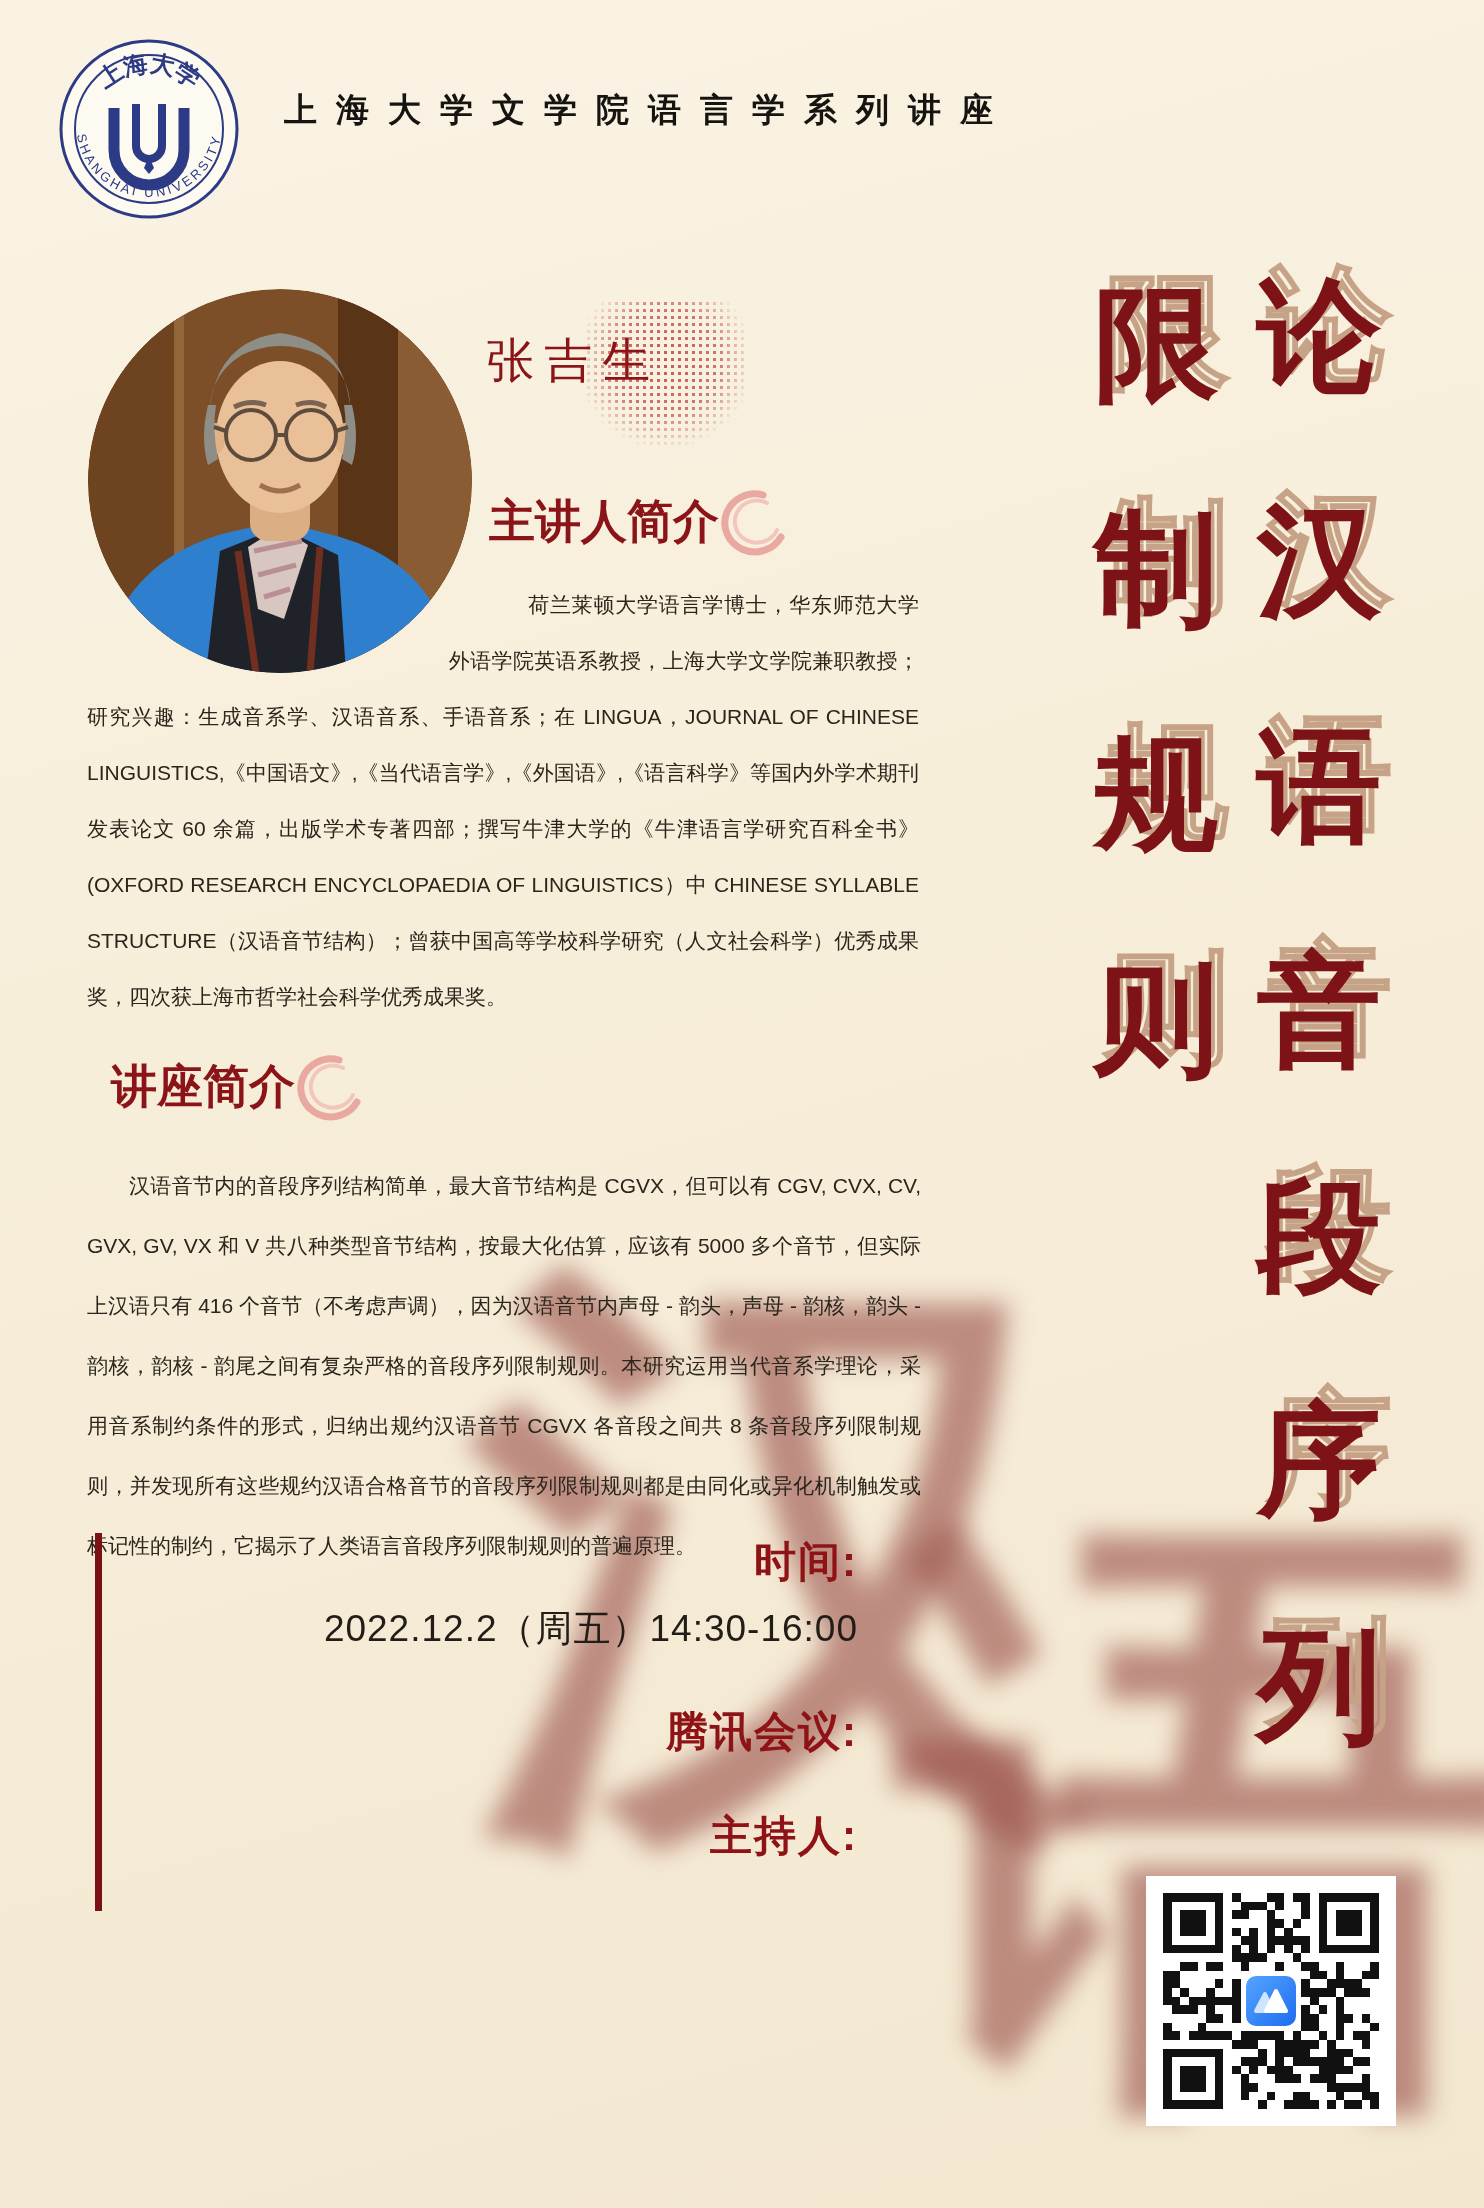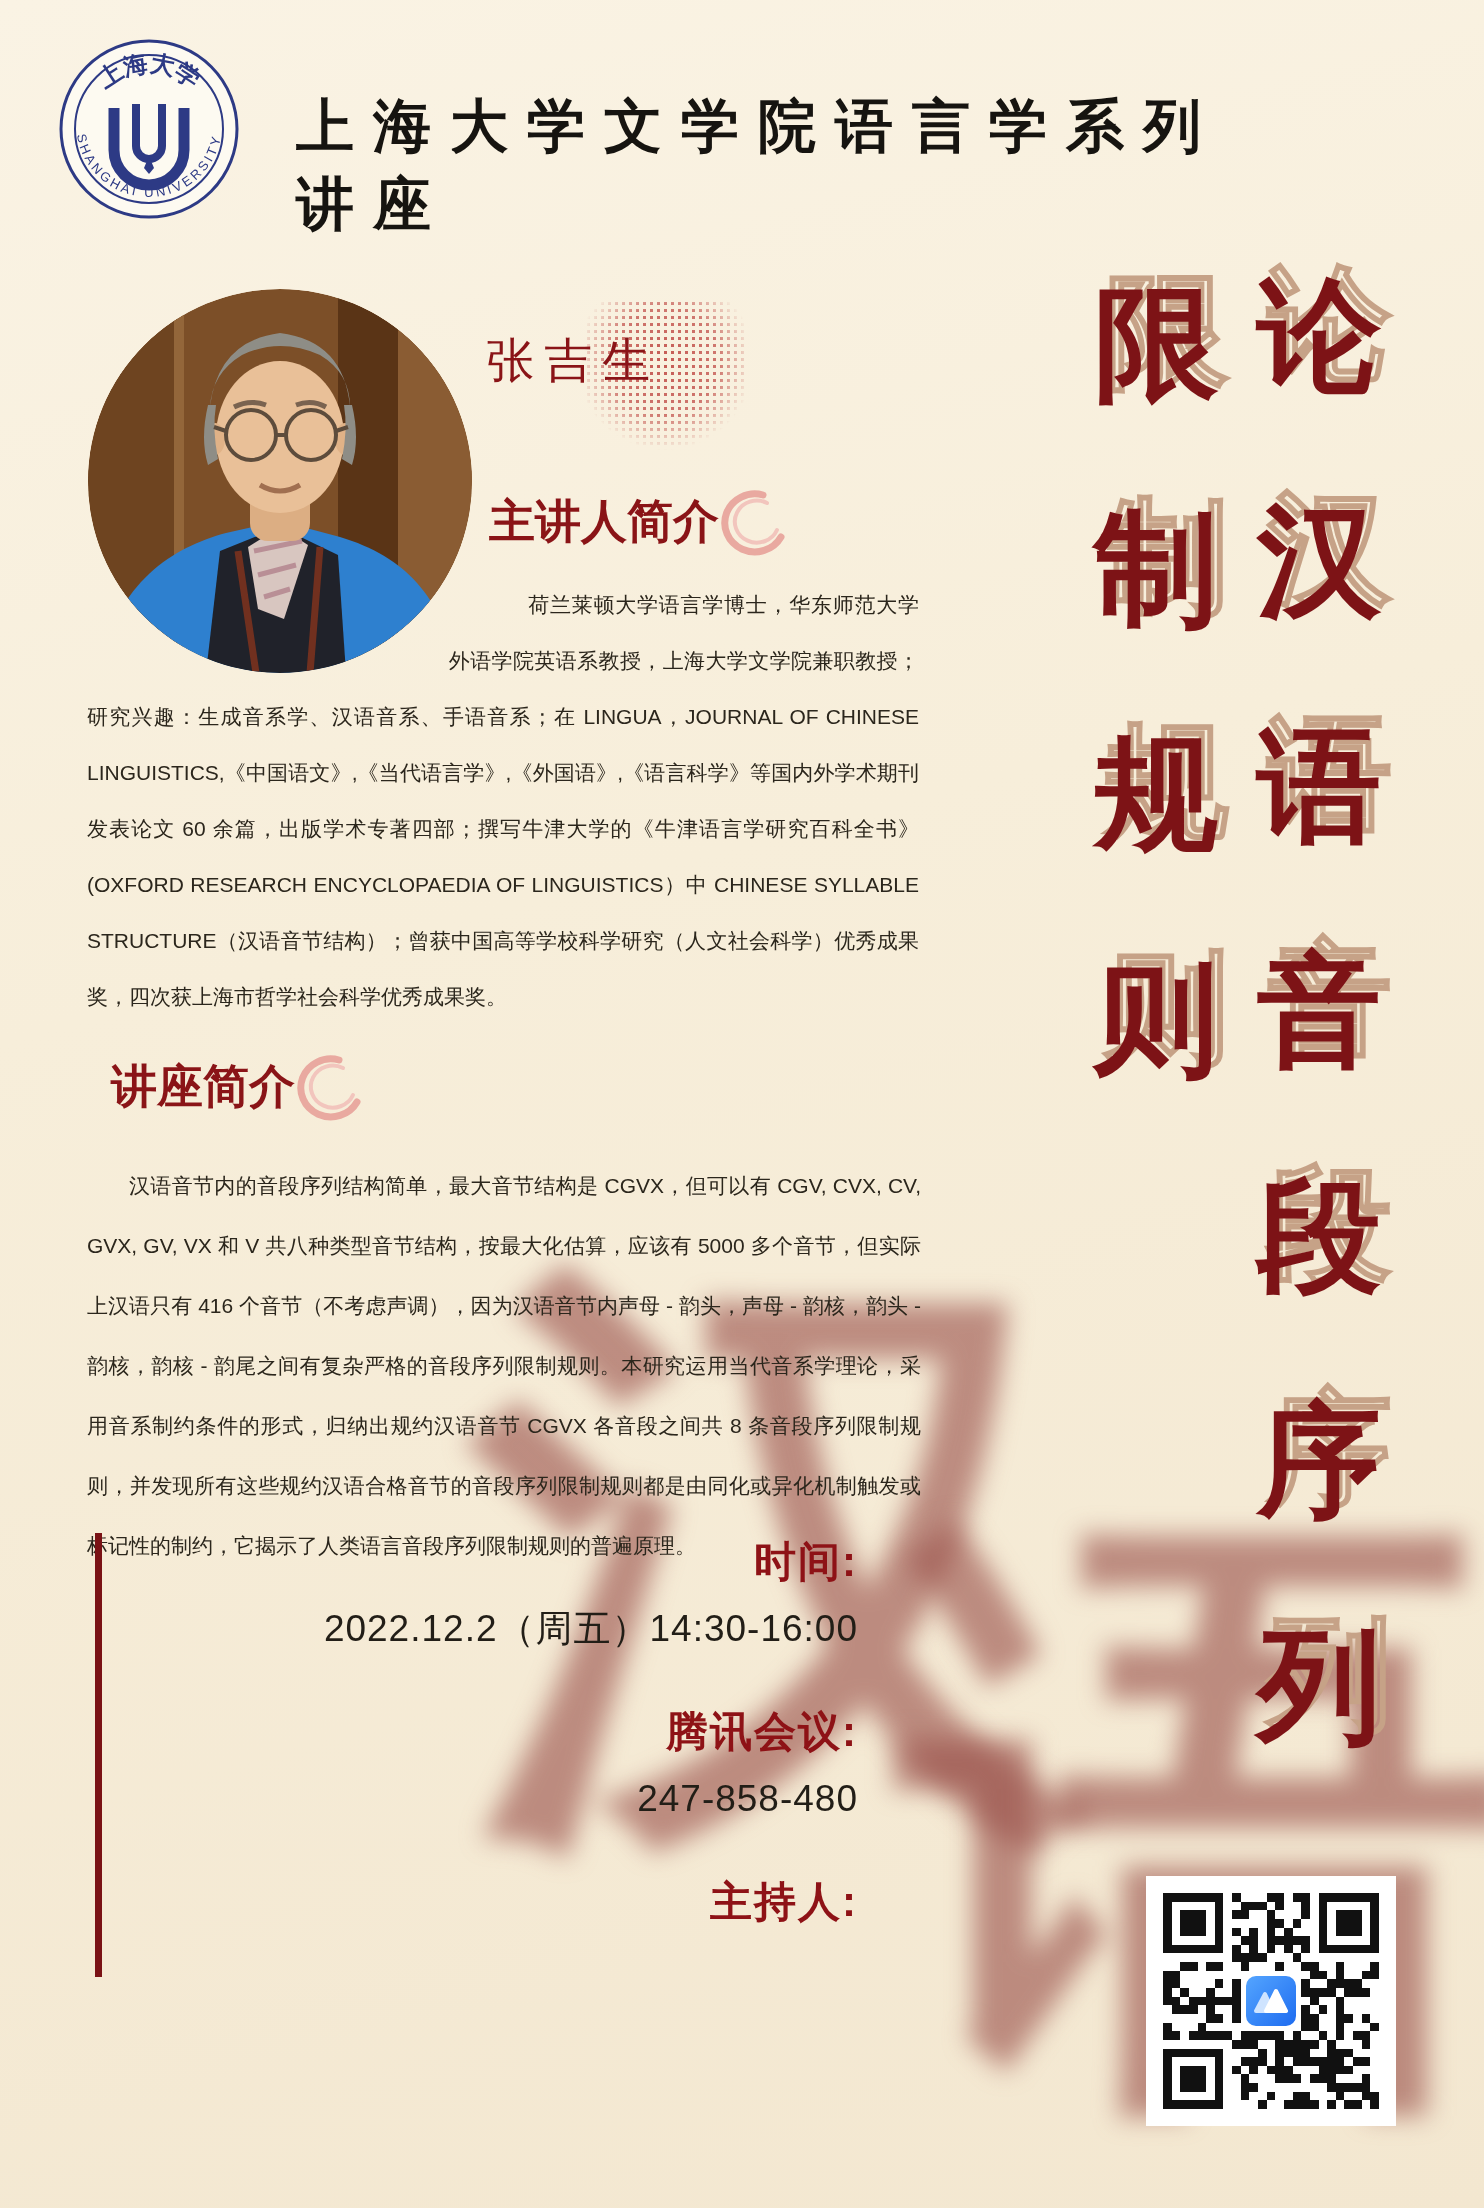--- a/index.html
+++ b/index.html
@@ -10,22 +10,22 @@
   }
   
   .wm-char{
     position:absolute; font-family:"DejaVu Serif",serif; font-weight:700;
     font-size:620px; line-height:1; color:rgba(153,80,74,0.62);
     filter:blur(13px); z-index:0; user-select:none;
   }
   
   .logo{position:absolute; left:58px; top:38px; width:182px; height:182px; z-index:2;}
   .series-title{
-    position:absolute; left:296px; top:88px; width:1000px; z-index:2;
-    font-size:58px; font-weight:700; letter-spacing:19px; color:#161410;
+    position:absolute; left:284px; top:88px; width:1000px; z-index:2;
+    font-size:33px; font-weight:700; letter-spacing:19px; color:#161410;
   }
   
   .vchar{
     position:absolute; width:142px; height:152px; text-align:center;
     font-family:"DejaVu Serif",serif; font-weight:700; font-size:124px; line-height:148px;
     color:#7d1316; z-index:2;
   }
   .vchar::before{
     content:attr(data-ch); position:absolute; left:11px; top:-13px; width:100%;
     color:transparent; -webkit-text-stroke:2px #c6a287; z-index:-1;
@@ -189,21 +189,20 @@
     <p class="abstract-text">汉语音节内的音段序列结构简单，最大音节结构是 CGVX，但可以有 CGV, CVX, CV, GVX, GV, VX 和 V 共八种类型音节结构，按最大化估算，应该有 5000 多个音节，但实际上汉语只有 416 个音节（不考虑声调），因为汉语音节内声母 - 韵头，声母 - 韵核，韵头 - 韵核，韵核 - 韵尾之间有复杂严格的音段序列限制规则。本研究运用当代音系学理论，采用音系制约条件的形式，归纳出规约汉语音节 CGVX 各音段之间共 8 条音段序列限制规则，并发现所有这些规约汉语合格音节的音段序列限制规则都是由同化或异化机制触发或标记性的制约，它揭示了人类语言音段序列限制规则的普遍原理。</p>
   </div>
 
   <div class="info-section">
     <div class="info-group">
       <div class="info-label">时间:</div>
       <div class="info-value">2022.12.2（周五）14:30-16:00</div>
     </div>
     <div class="info-group">
       <div class="info-label">腾讯会议:</div>
-      <div class="info-value">247-858-480</div>
     </div>
     <div class="info-group">
       <div class="info-label">主持人:</div>
     </div>
   </div>
 
   <div class="qr-box">
     <div class="qr-inner">
       <svg id="qr-svg" width="216" height="216" viewBox="0 0 216 216" style="shape-rendering:crispEdges;">
           <rect x="69.12" y="0" width="8.64" height="8.64" fill="#111"></rect>

